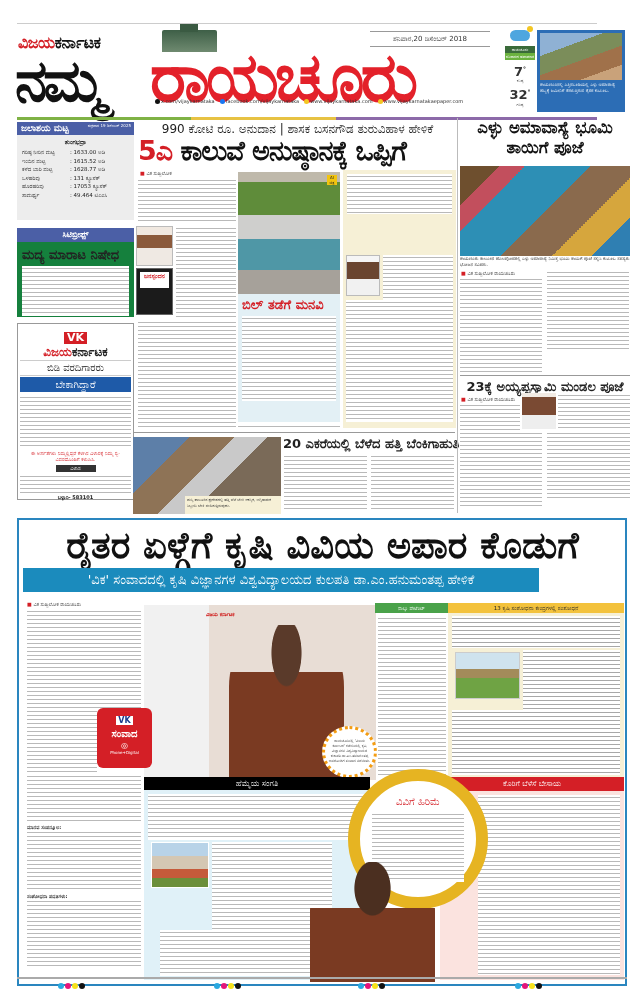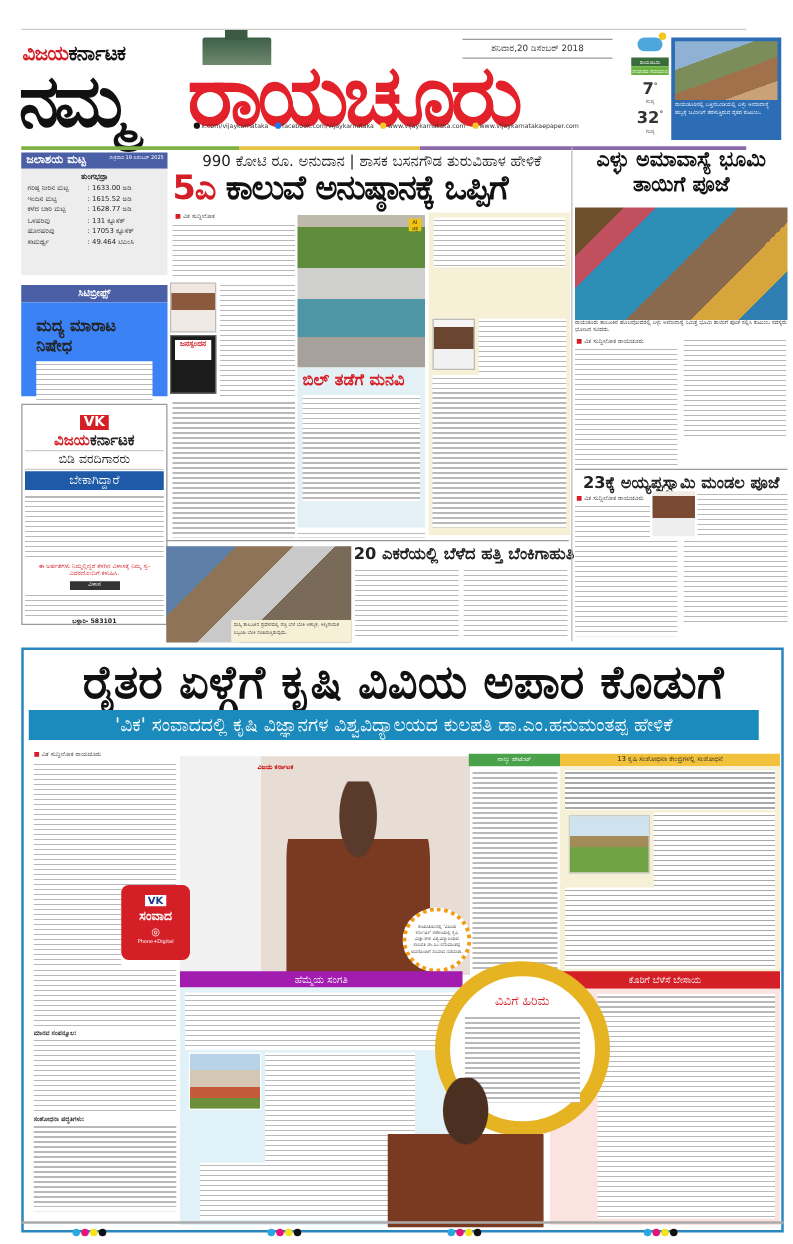--- a/index.html
+++ b/index.html
@@ -32,21 +32,21 @@
 .topphoto .img{width:82px;height:47px;background:linear-gradient(160deg,#8fb1d4 0 30%,#7b8d5a 30% 55%,#a0714a 55% 80%,#c9a27a 80%)}
 .topphoto .cap{font-size:4.5px;color:#fff;line-height:6px;margin-top:2px}
 
 .lc-head{left:17px;top:122px;width:117px;height:13px;background:#4b5fa6;color:#fff;font-size:9px;font-weight:bold;padding-left:4px;line-height:13px}
 .lc-head small{position:absolute;right:3px;top:1px;font-size:4px;line-height:5px;text-align:right;font-weight:normal}
 .lc-box{left:17px;top:135px;width:117px;height:85px;background:#ededed;padding:3px 5px}
 .lc-box .ttl{font-size:6px;text-align:center;font-weight:bold;margin-bottom:2px}
 .lc-row{display:flex;font-size:5.5px;line-height:8.5px;color:#222}
 .lc-row span:first-child{width:48px}
 .sec-head{left:17px;top:228px;width:117px;height:14px;background:#4b5fa6;color:#fff;font-size:8px;text-align:center;line-height:14px;font-weight:bold}
-.sec-box{left:17px;top:242px;width:117px;height:75px;background:#3b82f6;padding:12px}
+.sec-box{left:17px;top:242px;width:117px;height:75px;background:#15803d;padding:5px}
 .sec-title{font-size:13px;font-weight:bold;color:#222;line-height:16px}
 .ad{left:17px;top:323px;width:117px;height:177px;border:1px solid #999;background:#fff;padding:2px;text-align:center}
 .ad .vk{display:inline-block;background:#d41f26;color:#fff;font-weight:900;font-size:11px;padding:0 3px;line-height:12px}
 .ad .vkname{font-size:12px;font-weight:bold;line-height:14px}
 .ad .vkname .r{color:#d41f26}
 .ad .sub{font-size:10px;border-top:1px solid #ccc;border-bottom:1px solid #ccc;line-height:14px;margin:1px 0}
 .ad .want{background:#1e5aa8;color:#fff;font-size:10px;line-height:15px}
 .ad .red{color:#d41f26;font-size:5px;line-height:6px;margin:3px 0}
 .ad .contact{background:#333;color:#fff;font-size:5px;width:40px;margin:2px auto;line-height:7px}
 
@@ -70,34 +70,34 @@
 .r-title{left:460px;top:118px;width:170px;font-size:16.5px;font-weight:bold;text-align:center;line-height:20px;color:#111}
 .r-photo{left:460px;top:166px;width:170px;height:90px;background:linear-gradient(135deg,#6e4f2e 0 15%,#c24f5d 15% 25%,#2d8fb5 25% 50%,#8a6a4d 50% 70%,#d6a63d 70% 85%,#2f7fb2 85%)}
 .r-cap{left:460px;top:256px;width:170px;height:12px;font-size:4.5px;line-height:6px;color:#222}
 .ayy-title{left:460px;top:379px;width:170px;font-size:13px;font-weight:bold;line-height:16px;text-align:center}
 .face3{left:522px;top:393px;width:34px;height:36px;background:linear-gradient(#f2ebe4 0 10%,#7a4a33 10% 60%,#eee 60%)}
 .byline{font-size:5px;color:#333}
 .byline b{color:#d41f26}
 
 .bigbox{left:17px;top:518px;width:610px;height:468px;border:2px solid #2a86bf}
 .big-title{left:25px;top:524px;width:595px;font-size:37px;font-weight:bold;text-align:center;color:#111;line-height:42px;white-space:nowrap;font-family:"DejaVu Serif",serif}
-.sub-band{left:23px;top:568px;width:584px;height:24px;background:#1b8bbd;color:#fff;font-size:15px;text-align:center;line-height:24px;white-space:nowrap}
+.sub-band{left:23px;top:568px;width:516px;height:24px;background:#1b8bbd;color:#fff;font-size:13px;text-align:center;line-height:24px;white-space:nowrap}
 .main-photo{left:144px;top:605px;width:232px;height:175px;background:linear-gradient(90deg,#f1f1f1 0 28%,#e8ddd5 28%)}
 .main-photo .man{position:absolute;left:85px;top:20px;width:115px;height:155px;background:radial-gradient(ellipse at 50% 18%,#5a3a2a 0 18%,transparent 19%),linear-gradient(180deg,transparent 0 30%,#7a3a22 30% 100%);border-radius:40% 40% 0 0}
 .main-photo .logos{position:absolute;left:62px;top:6px;font-size:5px;color:#c00;font-weight:bold}
 .vk-bubble{left:97px;top:708px;width:55px;height:60px;background:#d41f26;border-radius:6px;color:#fff;text-align:center}
 .vk-bubble .vk{background:#fff;color:#1b3b8b;font-weight:900;font-size:8px;display:inline-block;margin-top:4px;padding:0 2px}
 .vk-bubble .s{font-size:10px;font-weight:bold;line-height:14px}
 .vk-bubble .p{font-size:4px}
 .orange-seal{left:322px;top:726px;width:55px;height:52px;border-radius:50%;background:#fff;border:3px dotted #f39c12;font-size:3.8px;line-height:5px;text-align:center;padding:9px 3px;color:#333}
 .green-head{left:375px;top:603px;width:73px;height:10px;background:#4aa24a;color:#fff;font-size:5px;text-align:center;line-height:10px}
 .yellow-head{left:448px;top:603px;width:176px;height:10px;background:#f3c23c;color:#222;font-size:5.5px;text-align:center;line-height:10px}
 .research{left:448px;top:613px;width:176px;height:167px;background:#f6f0d6}
 .farm-photo{left:455px;top:652px;width:65px;height:47px;background:linear-gradient(180deg,#cfe3ee 0 35%,#a38b5a 35% 55%,#6fa344 55%);border:1px solid #ccc}
-.hemme-head{left:144px;top:777px;width:226px;height:13px;background:#a21caf;color:#fff;font-size:8px;text-align:center;line-height:13px}
+.hemme-head{left:144px;top:777px;width:226px;height:13px;background:#000000;color:#fff;font-size:8px;text-align:center;line-height:13px}
 .hemme{left:144px;top:790px;width:226px;height:190px;background:#e0f1f8}
 .event-photo{left:151px;top:842px;width:58px;height:46px;background:linear-gradient(180deg,#b8d3e8 0 30%,#d4c7b3 30% 60%,#c55a3a 60% 80%,#6b8f3a 80%);border:1px solid #fff}
 .korige-head{left:440px;top:777px;width:184px;height:14px;background:#d41f26;color:#fff;font-size:7.5px;text-align:center;line-height:14px}
 .korige{left:440px;top:791px;width:184px;height:189px;background:#fbe3df}
 .ring{left:348px;top:769px;width:140px;height:140px;border-radius:50%;border:12px solid #e6b422;background:#fff}
 .ring-title{left:378px;top:796px;width:80px;font-size:10px;font-weight:normal;color:#d41f26;text-align:center}
 .man2{left:310px;top:862px;width:125px;height:120px;background:radial-gradient(ellipse at 50% 22%,#4b2f20 0 20%,transparent 21%),linear-gradient(180deg,transparent 0 38%,#7a3a22 38% 100%);border-radius:40% 40% 0 0}
 .dots{display:flex;gap:1px}
 .dot{width:6px;height:6px;border-radius:50%}
 .footbar{left:17px;top:977px;width:610px;height:2px;background:#aaa}

